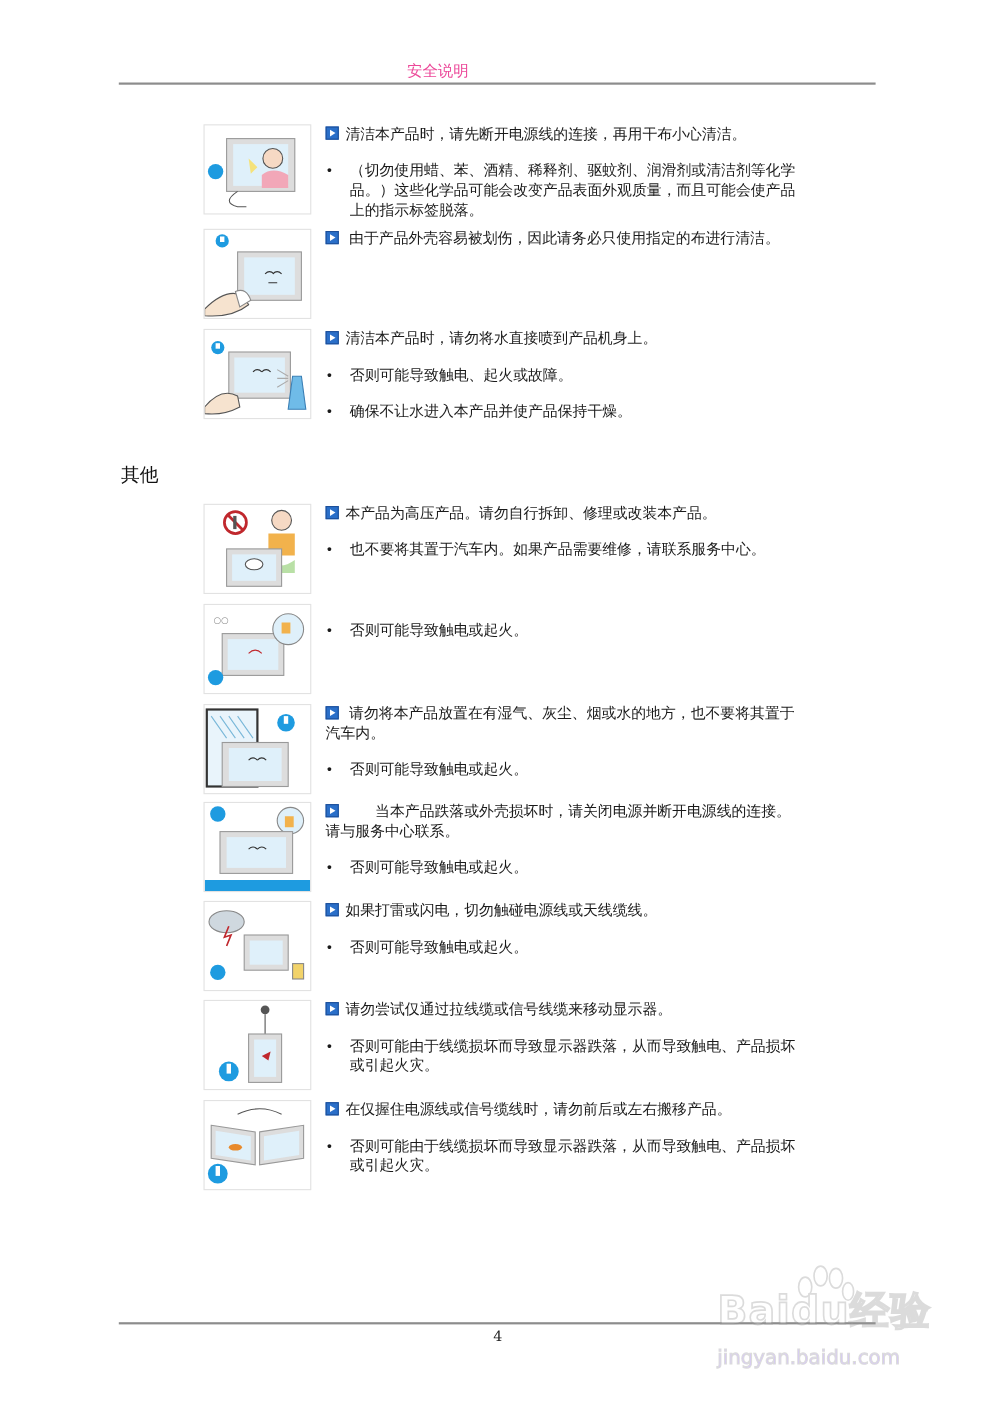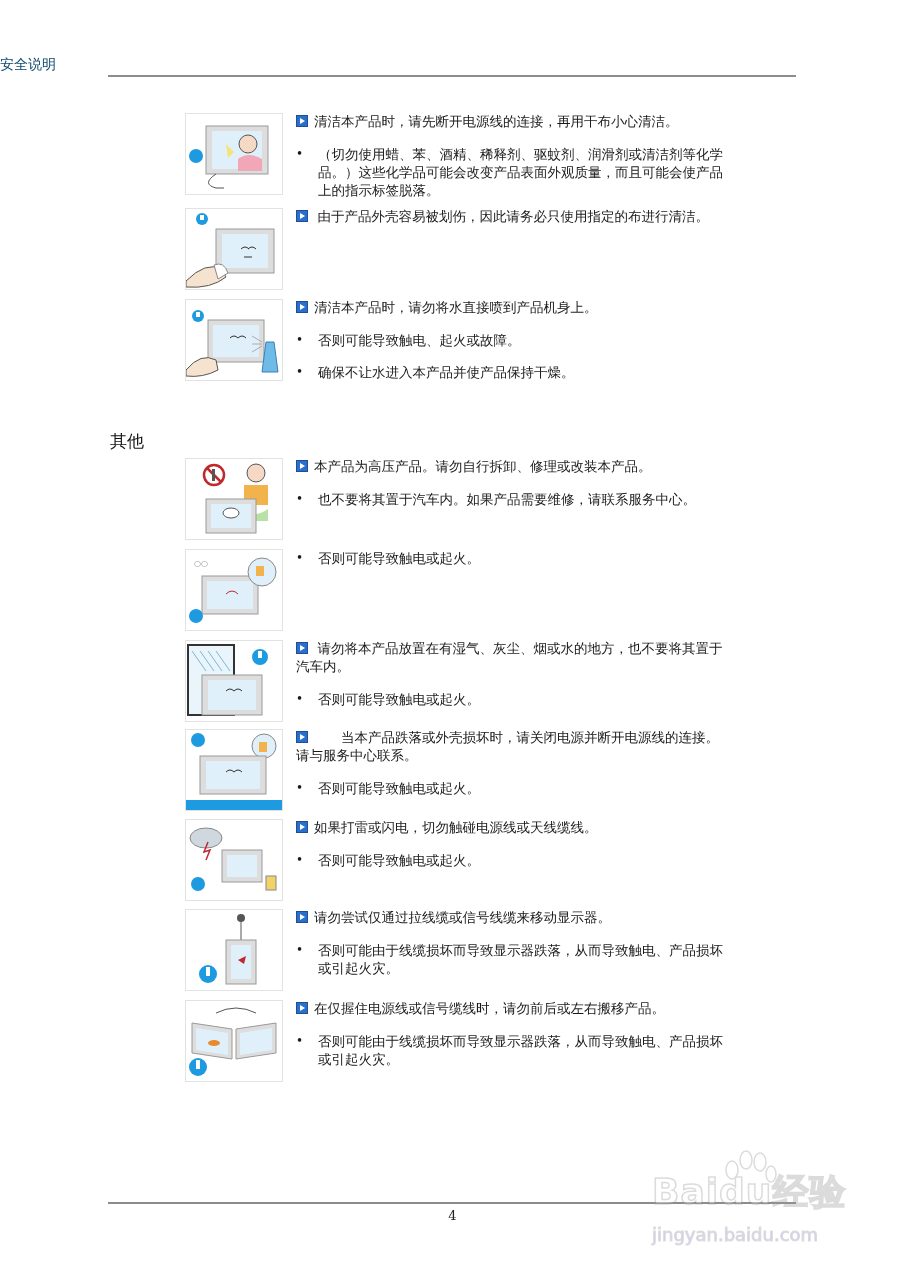--- a/index.html
+++ b/index.html
@@ -1,31 +1,31 @@
 <!DOCTYPE html>
 <html><head>
 <meta charset="utf-8">
 <style>
   html, body { margin:0; padding:0; background:#ffffff; }
   body { width:905px; height:1280px; position:relative; overflow:hidden;
          font-family:"DejaVu Serif","Liberation Serif",serif; color:#1a1a1a; }
-  .header-title { position:absolute; top:56px; left:0; width:796px; text-align:left; font-size:14px; color:#0c4a6e; }
+  .header-title { position:absolute; top:56px; left:0; width:796px; text-align:center; font-size:14px; color:#ec4899; }
   .rule { position:absolute; left:108px; width:688px; height:2px; background:#8c8c8c; }
   .rule.top { top:75px; }
   .rule.bottom { top:1202px; }
   .page-num { position:absolute; top:1208px; left:0; width:905px; text-align:center; font-size:13px; color:#222; }
-  .section-title { position:absolute; left:110px; top:430px; font-size:17px; color:#111; }
+  .section-title { position:absolute; left:110px; top:420px; font-size:17px; color:#111; }
   .item { position:absolute; left:185px; width:550px; }
   .thumb { position:absolute; left:0; top:0; width:96px; height:80px; border:1px solid #e2e2e2; background:#fff; overflow:hidden; }
   .thumb svg { width:96px; height:80px; display:block; }
   .text { position:absolute; left:111px; top:0; width:436px; font-size:13.5px; line-height:18px; }
   .lead { margin:0 0 14px 0;font-family:Liberation Serif, serif; }
   .arrow { display:inline-block; width:12px; height:12px; background:#2a6fc9; border:1px solid #1d4f99; vertical-align:-1px; position:relative; margin-right:6px; box-sizing:border-box; }
   .arrow::after { content:""; position:absolute; left:3px; top:2px; border-left:5px solid #fff; border-top:3px solid transparent; border-bottom:3px solid transparent; }
-  .bullet { position:relative; padding-left:22px; margin:0 0 14px 0; }
+  .bullet { position:relative; padding-left:22px; margin:15px 0 14px 0; }
   .bullet::before { content:"•"; position:absolute; left:0; top:0; font-size:12px; }
   .watermark { position:absolute; left:640px; top:1150px; width:220px; height:110px; opacity:0.35; }
   .wm-big { position:absolute; left:12px; top:18px; font-family:"DejaVu Sans",sans-serif; font-size:36px; font-weight:bold; color:#fff; -webkit-text-stroke:1.5px #9a9a9a; letter-spacing:1px; }
   .wm-small { position:absolute; left:12px; top:74px; font-family:"DejaVu Sans",sans-serif; font-size:18px; color:#8b5cf6; -webkit-text-stroke:1px #9a9a9a; }
 </style>
 </head>
 <body>
 
 <div class="header-title">安全说明</div>
 <div class="rule top"></div>

